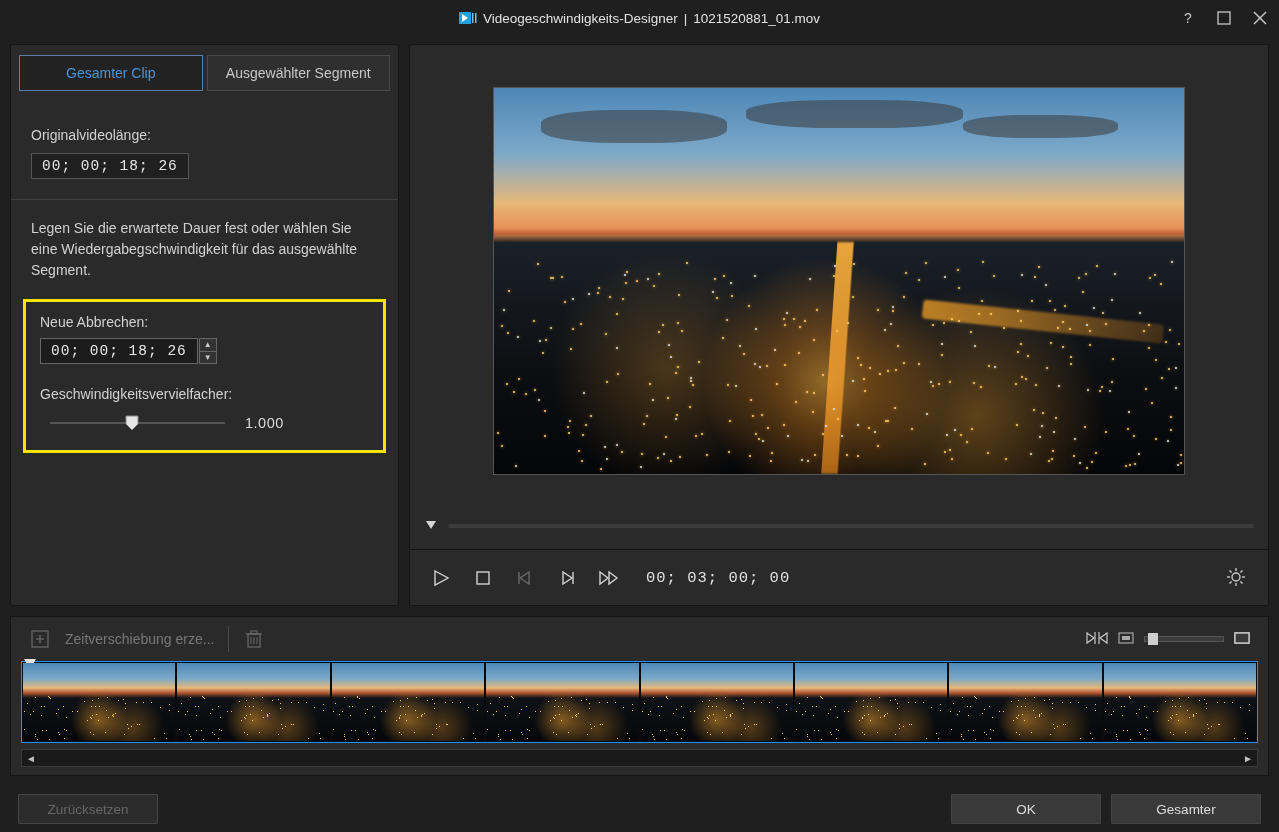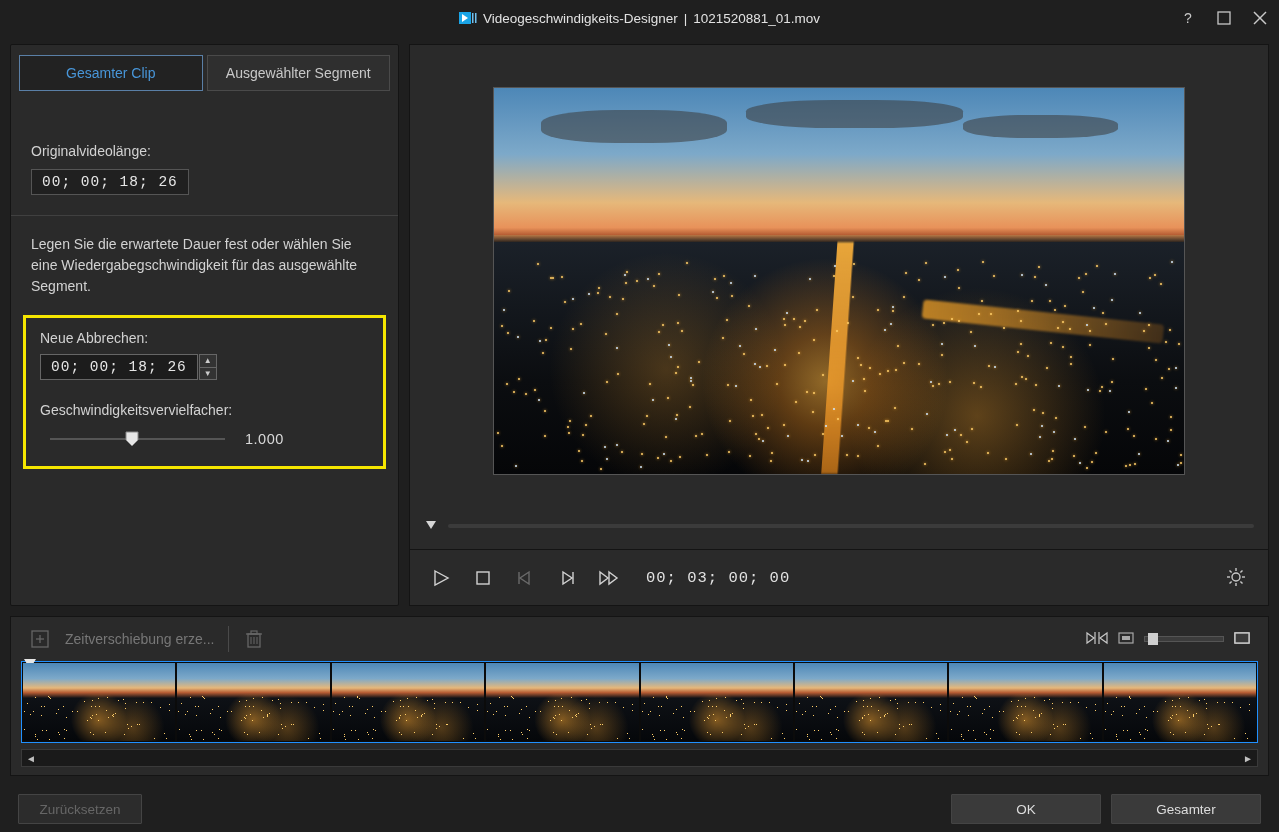--- a/index.html
+++ b/index.html
@@ -14,21 +14,21 @@
   .title-right { position:absolute; right:10px; top:0; height:36px; display:flex; align-items:center; gap:18px; color:#c8c8c8; }
   .title-right span, .title-right svg { cursor:default; }
   .title-right .icon { width:18px; height:18px; display:flex; align-items:center; justify-content:center; }
 
   
   .main { flex:1; display:flex; gap:0; padding:8px 10px 10px 10px; }
   .left-pane { width:389px; background:#2a2a2a; border:1px solid #141414; border-radius:2px; display:flex; flex-direction:column; }
   .right-pane { flex:1; margin-left:10px; display:flex; flex-direction:column; }
 
   
-  .tabs { display:flex; height:36px; margin:10px 8px 16px 8px; }
+  .tabs { display:flex; height:36px; margin:10px 8px 0 8px; }
   .tab { flex:1; display:flex; align-items:center; justify-content:center; font-size:14px; background:#2f2f2f; border:1px solid #4a4a4a; color:#c8c8c8; }
   .tab.active { background:#222; border:1px solid #5a7fa6; color:#4896d9; }
   .tab + .tab { margin-left:4px; }
 
   .panel-body { padding:14px 20px 0 20px; font-size:14px; color:#d2d2d2; }
   .section-label { margin:22px 0 10px 0; }
   .timecode-box { display:inline-block; padding:4px 10px; border:1px solid #555; background:#202020; font-family: Consolas, "Courier New", monospace; letter-spacing:1px; font-size:14.5px; color:#e6e6e6; }
   .divider { height:1px; background:#404040; margin:20px -20px 18px -20px; }
   .helptext { font-size:14px; line-height:1.5; color:#d2d2d2; margin-bottom:18px; max-width:340px; }
 
@@ -92,21 +92,21 @@
   .thumbstrip { display:flex; gap:2px; border:1px solid #2090ff; padding:1px; background:#0b0b0b; }
   .tframe { flex:1; height:78px; position:relative; overflow:hidden; }
   .tframe .mini { position:absolute; inset:0; }
 
   .hscroll { height:18px; margin:6px 10px 8px 10px; background:#1a1a1a; border:1px solid #3a3a3a; position:relative; display:flex; align-items:center; justify-content:space-between; padding:0 4px;}
   .hscroll .arrow { font-size:10px; color:#c0c0c0; }
 
   
   .footer { height:46px; display:flex; align-items:center; padding:0 18px; gap:10px; }
   .btn { height:30px; border:1px solid #444; background:#333; color:#ddd; font-size:13.5px; display:flex; align-items:center; justify-content:center; border-radius:1px; }
-  .btn.small { width:124px; }
+  .btn.small { width:140px; }
   .btn.disabled { color:#666; background:#2c2c2c; }
   .footer .spacer { flex:1; }
   .btn.wide { width:150px; background:#3a3a3a; }
 
   svg { overflow:visible; }
 </style>
 </head>
 <body>
 <div class="window">
 

